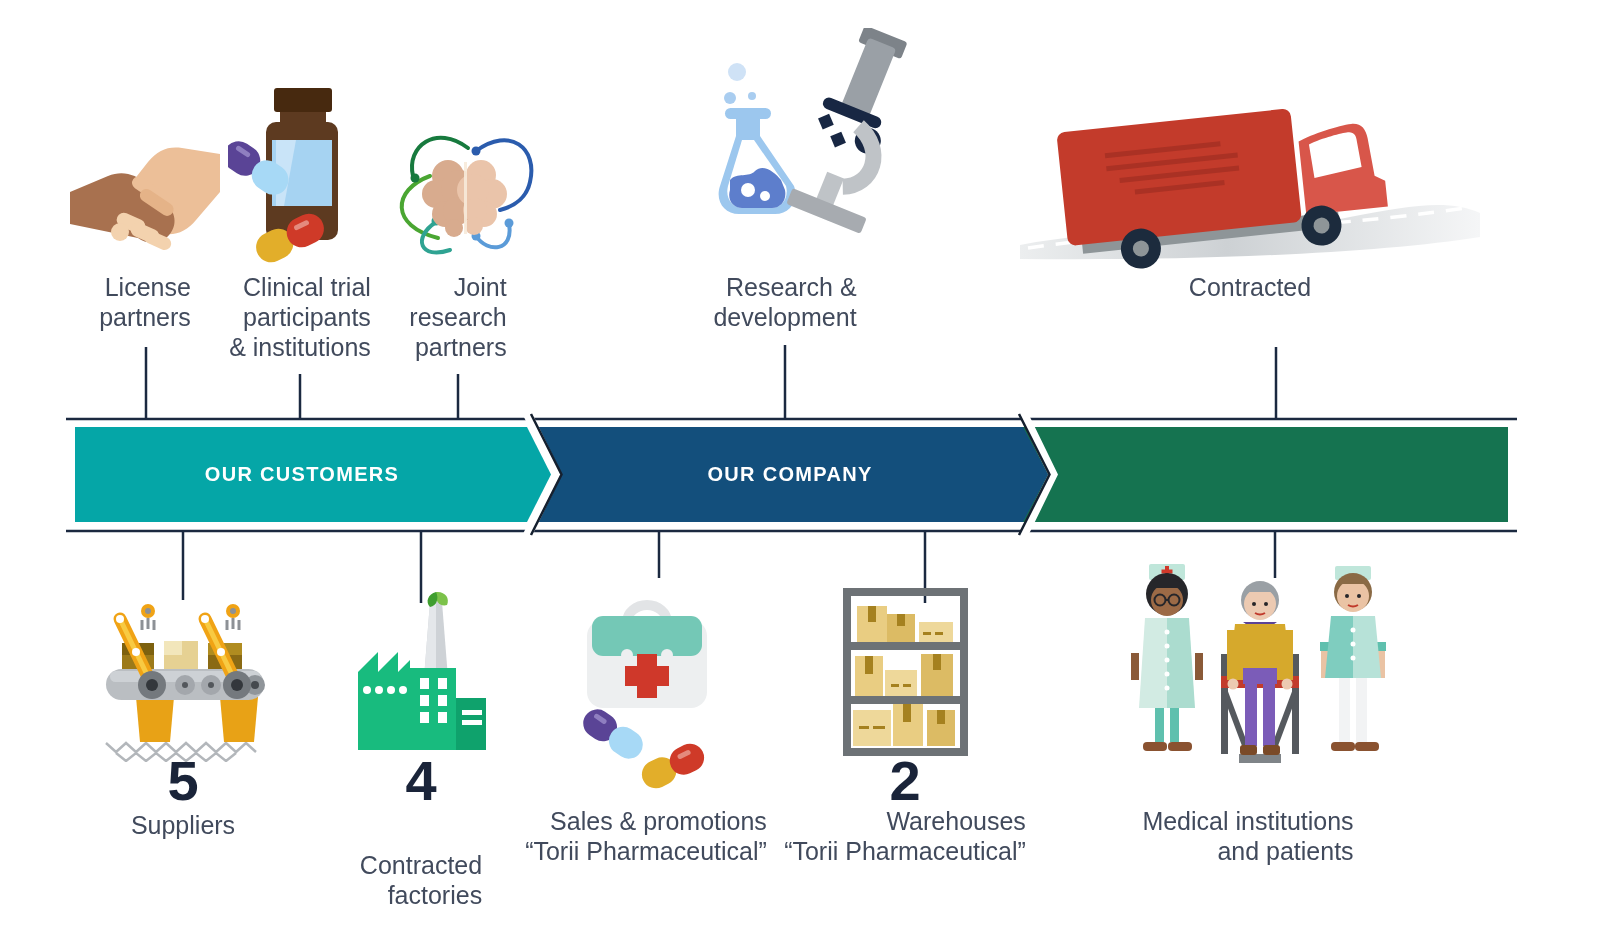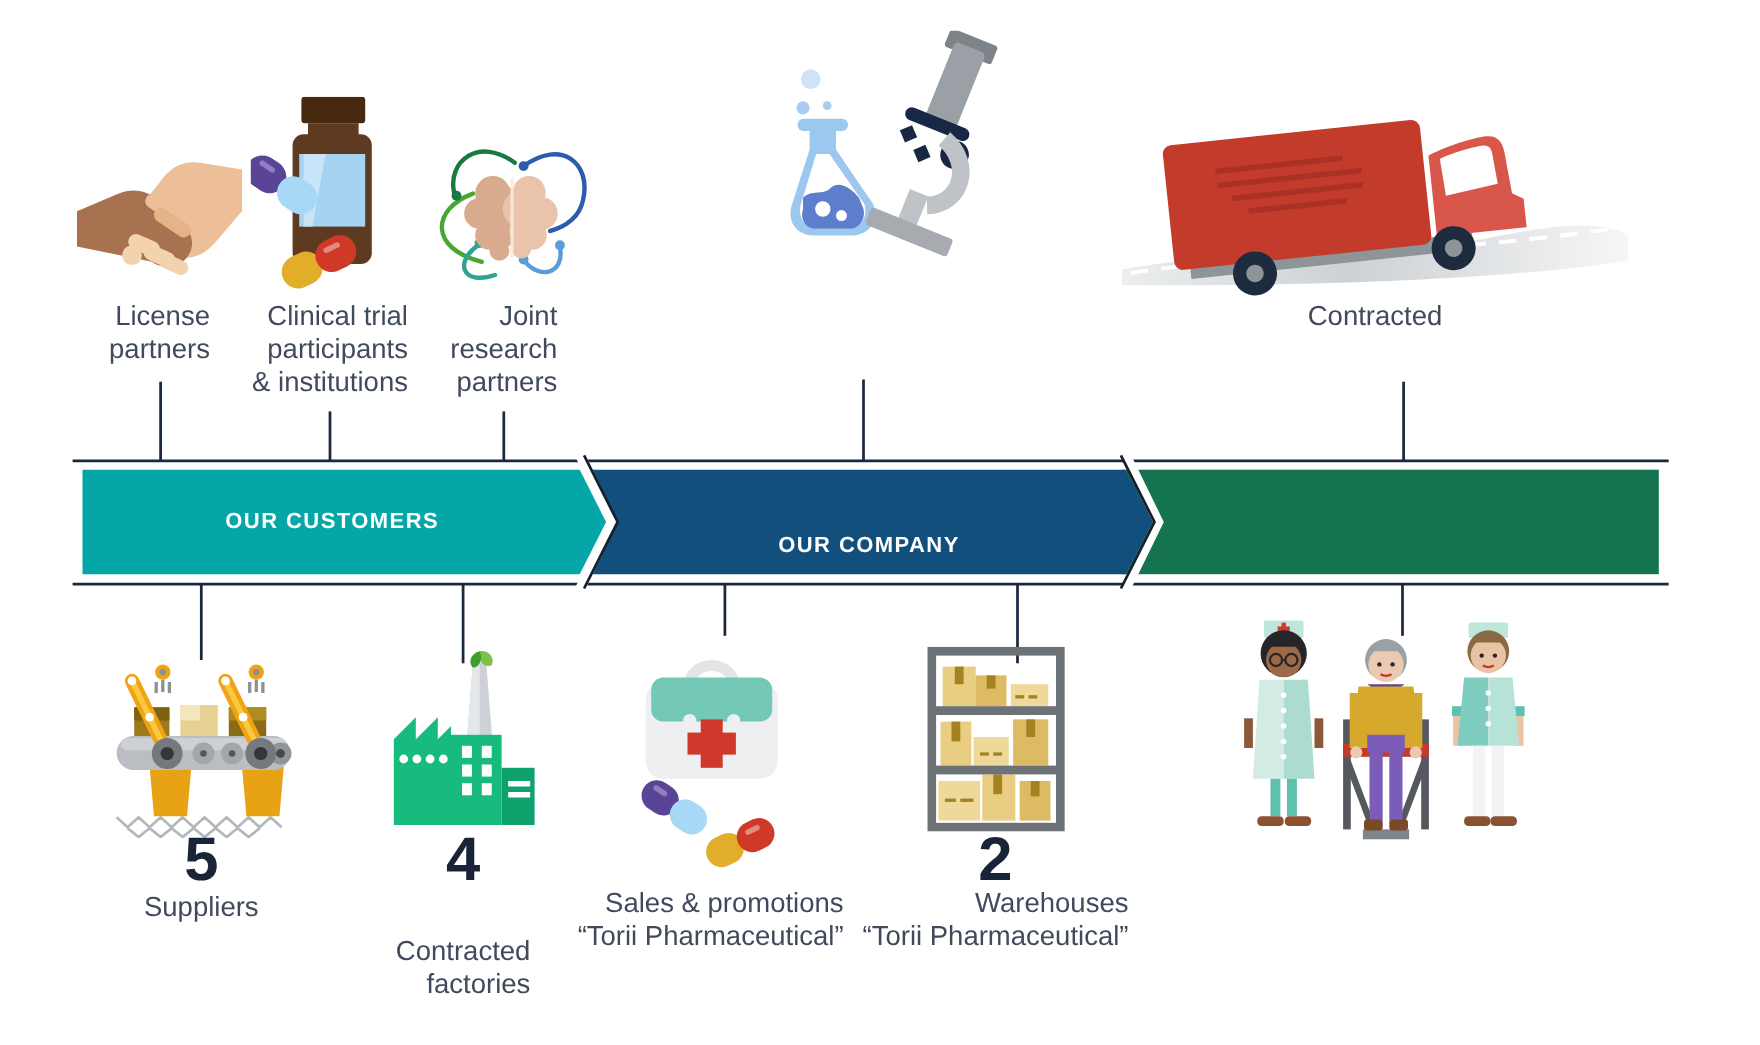--- a/index.html
+++ b/index.html
@@ -46,21 +46,21 @@
     <polygon points="535,427 1023,427 1048,474.5 1023,522 535,522 562,474.5" fill="#134f7c"></polygon>
     <polyline points="1019,414 1049.5,474.5 1019,535" fill="none" stroke="#15202f" stroke-width="2.5"></polyline>
 
     <polyline points="527,413 557,474.5 527,536" fill="none" stroke="#ffffff" stroke-width="9"></polyline>
     <polyline points="531,414 561.5,474.5 531,535" fill="none" stroke="#15202f" stroke-width="2.5"></polyline>
 
     <polygon points="75,427 527,427 551,474.5 527,522 75,522" fill="#05a6a7"></polygon>
   </svg>
 
   <div class="arrowlabel" style="left:302px;top:474px">OUR CUSTOMERS</div>
-  <div class="arrowlabel" style="left:790px;top:496px">OUR COMPANY</div>
+  <div class="arrowlabel" style="left:790px;top:474px">OUR COMPANY</div>
 
   <div class="abs" style="left:70px;top:132px">
     <svg width="150" height="126" viewBox="0 0 150 126">
       <path d="M150,22 L112,16 C98,14 88,18 78,30 L56,58 C48,68 52,82 62,88 L88,100 C102,106 116,100 126,88 L150,60 Z" fill="#ecbf98"></path>
       <path d="M0,60 L38,44 C52,38 66,42 76,52 L98,74 C108,84 106,98 96,106 C88,112 76,112 68,106 L0,92 Z" fill="#a8714f"></path>
       <g fill="#f3d2ae">
         <rect x="46" y="84" width="30" height="14" rx="7" transform="rotate(24 61 91)"></rect>
         <rect x="60" y="94" width="30" height="14" rx="7" transform="rotate(24 75 101)"></rect>
         <rect x="74" y="102" width="28" height="13" rx="6.5" transform="rotate(24 88 108)"></rect>
         <circle cx="50" cy="100" r="9"></circle>
@@ -182,20 +182,22 @@
   </div>
 
   <div class="toplabel" style="left:145px;top:272px">License
 partners</div>
   <div class="toplabel" style="left:300px;top:272px">Clinical trial
 participants
 &amp; institutions</div>
   <div class="toplabel" style="left:458px;top:272px">Joint
 research
 partners</div>
+  <div class="toplabel" style="left:785px;top:272px">Research &amp;
+development</div>
   <div class="toplabel" style="left:1250px;top:272px">Contracted</div>
 
   <div class="abs" style="left:100px;top:597px">
     <svg width="170" height="165" viewBox="0 0 170 165">
       <g fill="none" stroke="#b3b7bb" stroke-width="2.5">
         <path d="M6,146 l10,9 10,-9 10,9 10,-9 10,9 10,-9 10,9 10,-9 10,9 10,-9 10,9 10,-9 10,9 10,-9 10,9"></path>
         <path d="M16,156 l10,8 10,-8 10,8 10,-8 10,8 10,-8 10,8 10,-8 10,8 10,-8 10,8 10,-8"></path>
       </g>
       <polygon points="36,100 74,100 70,145 40,145" fill="#e8a216"></polygon>
       <polygon points="120,100 158,100 154,145 124,145" fill="#e8a216"></polygon>
@@ -426,14 +428,16 @@
   <div class="toplabel" style="left:421px;top:850px">Contracted
 factories</div>
 
   <div class="toplabel" style="left:646px;top:806px">Sales &amp; promotions
 “Torii Pharmaceutical”</div>
 
   <div class="count" style="left:905px;top:752px">2</div>
   <div class="toplabel" style="left:905px;top:806px">Warehouses
 “Torii Pharmaceutical”</div>
 
+  <div class="toplabel" style="left:1248px;top:806px">Medical institutions
+and patients</div>
 
 </div>
 
 </body></html>

